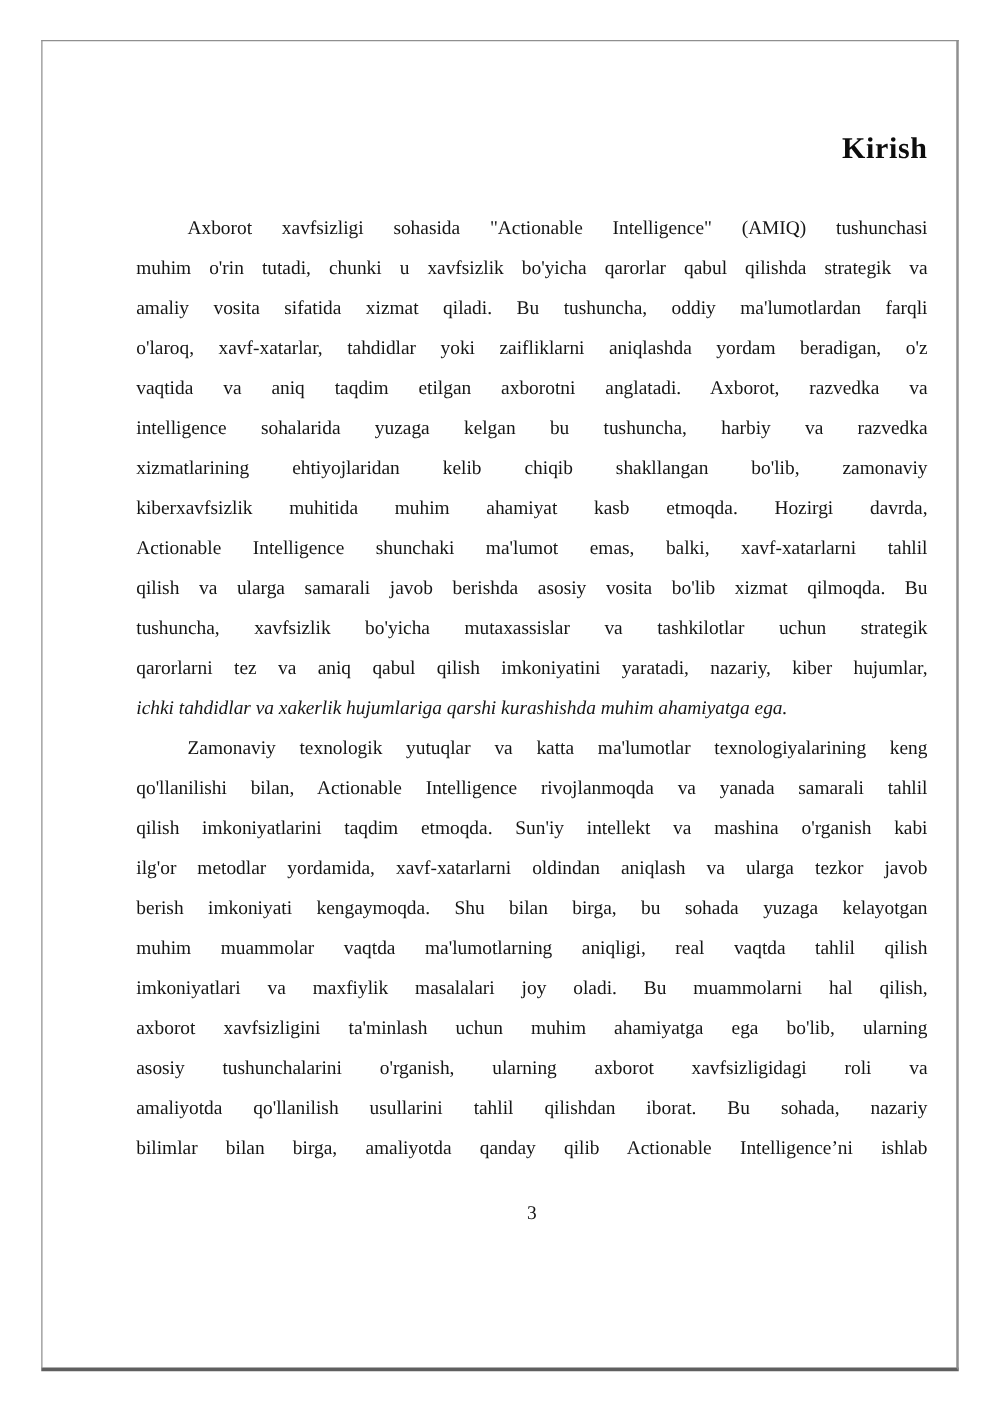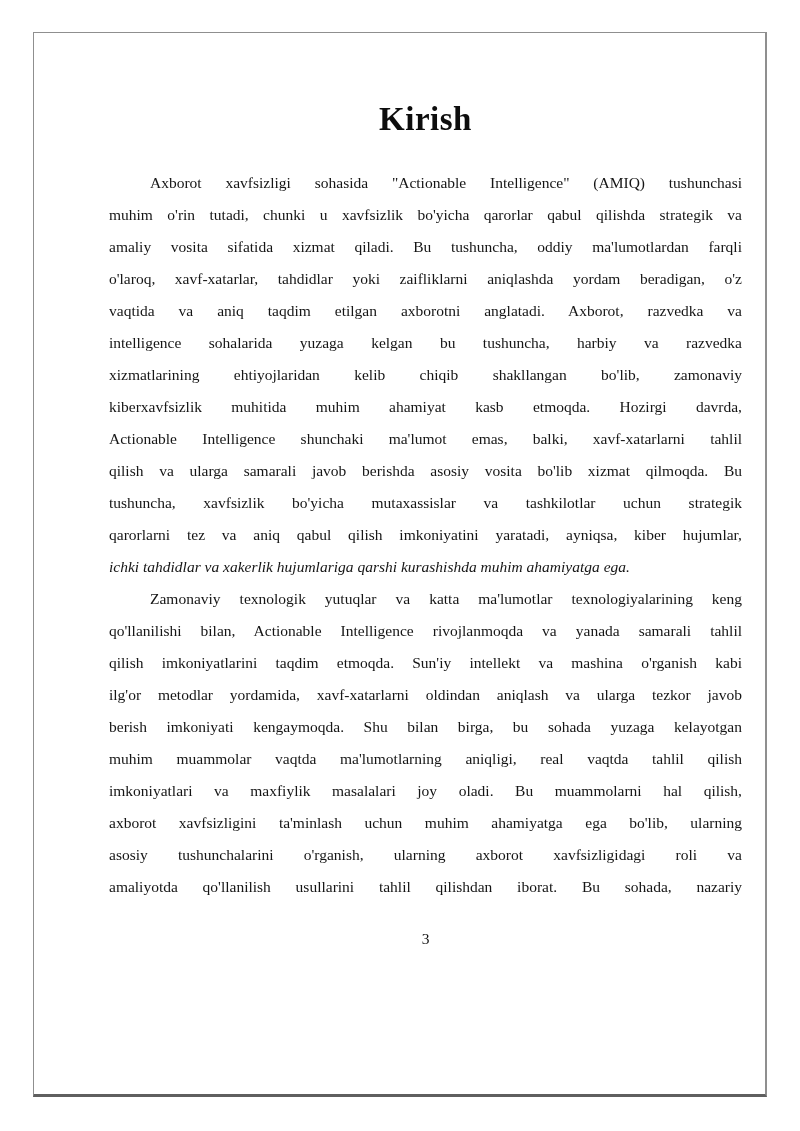--- a/index.html
+++ b/index.html
@@ -24,23 +24,23 @@
     width: 734px;
     height: 1065px;
     box-sizing: border-box;
     background: #ffffff;
     border: 1.5px solid #8f8f8f;
     border-right-width: 2px;
     border-bottom: 3px solid #5f5f5f;
     padding: 70px 23px 0 75px;
   }
   .doc-title {
-    text-align: center;
+    text-align: right;
     font-weight: bold;
-    font-size: 33px;
+    font-size: 24px;
     line-height: 32px;
     color: #0d0d0d;
     letter-spacing: 0.5px;
   }
   .body-text {
     margin-top: 32px;
     color: #151515;
     font-size: 15.5px;
   }
   .para { margin: 0; }
@@ -75,38 +75,39 @@
         <div class="line">muhim o'rin tutadi, chunki u xavfsizlik bo'yicha qarorlar qabul qilishda strategik va</div>
         <div class="line">amaliy vosita sifatida xizmat qiladi. Bu tushuncha, oddiy ma'lumotlardan farqli</div>
         <div class="line">o'laroq, xavf-xatarlar, tahdidlar yoki zaifliklarni aniqlashda yordam beradigan, o'z</div>
         <div class="line">vaqtida va aniq taqdim etilgan axborotni anglatadi. Axborot, razvedka va</div>
         <div class="line">intelligence sohalarida yuzaga kelgan bu tushuncha, harbiy va razvedka</div>
         <div class="line">xizmatlarining ehtiyojlaridan kelib chiqib shakllangan bo'lib, zamonaviy</div>
         <div class="line">kiberxavfsizlik muhitida muhim ahamiyat kasb etmoqda. Hozirgi davrda,</div>
         <div class="line">Actionable Intelligence shunchaki ma'lumot emas, balki, xavf-xatarlarni tahlil</div>
         <div class="line">qilish va ularga samarali javob berishda asosiy vosita bo'lib xizmat qilmoqda. Bu</div>
         <div class="line">tushuncha, xavfsizlik bo'yicha mutaxassislar va tashkilotlar uchun strategik</div>
-        <div class="line">qarorlarni tez va aniq qabul qilish imkoniyatini yaratadi, ayniqsa, kiber hujumlar,</div>
+        <div class="line">qarorlarni tez va aniq qabul qilish imkoniyatini yaratadi, nazariy, kiber hujumlar,</div>
         <div class="line last">ichki tahdidlar va xakerlik hujumlariga qarshi kurashishda muhim ahamiyatga ega.</div>
       </div>
 
       <div class="para">
         <div class="line indent">Zamonaviy texnologik yutuqlar va katta ma'lumotlar texnologiyalarining keng</div>
         <div class="line">qo'llanilishi bilan, Actionable Intelligence rivojlanmoqda va yanada samarali tahlil</div>
         <div class="line">qilish imkoniyatlarini taqdim etmoqda. Sun'iy intellekt va mashina o'rganish kabi</div>
         <div class="line">ilg'or metodlar yordamida, xavf-xatarlarni oldindan aniqlash va ularga tezkor javob</div>
         <div class="line">berish imkoniyati kengaymoqda. Shu bilan birga, bu sohada yuzaga kelayotgan</div>
         <div class="line">muhim muammolar vaqtda ma'lumotlarning aniqligi, real vaqtda tahlil qilish</div>
         <div class="line">imkoniyatlari va maxfiylik masalalari joy oladi. Bu muammolarni hal qilish,</div>
         <div class="line">axborot xavfsizligini ta'minlash uchun muhim ahamiyatga ega bo'lib, ularning</div>
       </div>
 
       <div class="para">
         <div class="line">asosiy tushunchalarini o'rganish, ularning axborot xavfsizligidagi roli va</div>
         <div class="line">amaliyotda qo'llanilish usullarini tahlil qilishdan iborat. Bu sohada, nazariy</div>
+        <div class="line">bilimlar bilan birga, amaliyotda qanday qilib Actionable Intelligence’ni ishlab</div>
       </div>
 
     </div>
 
     <div class="page-number">3</div>
 
   </div>
 </div>
 
 </body></html>

